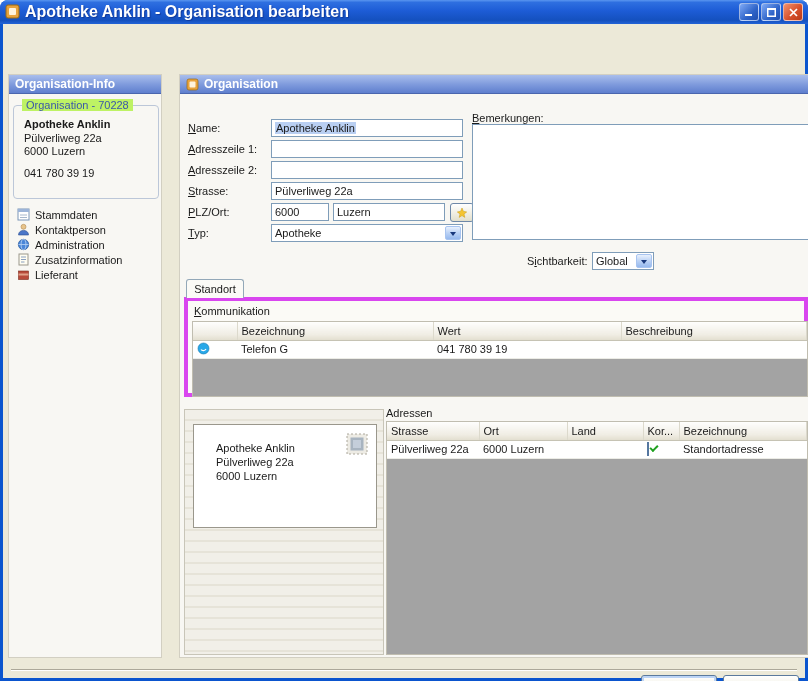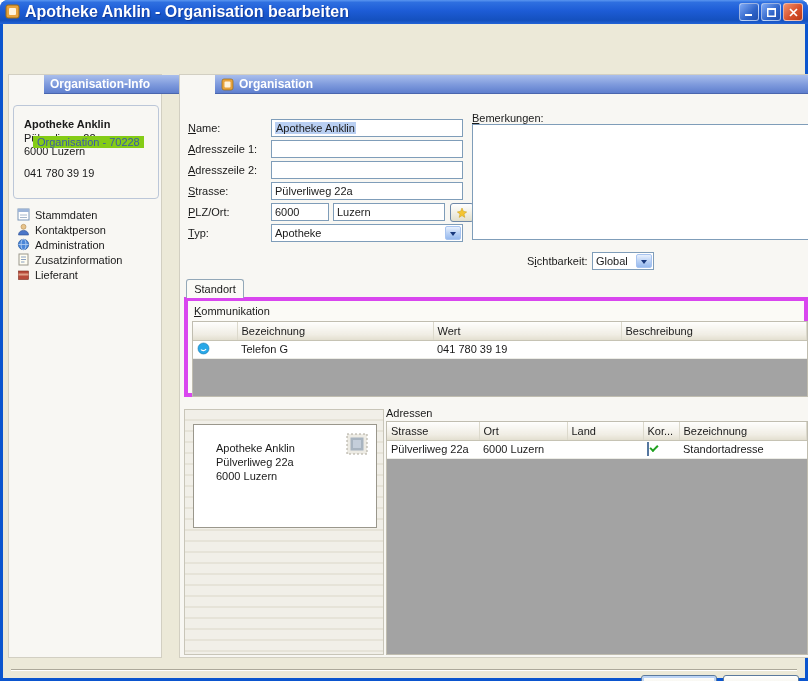--- a/index.html
+++ b/index.html
@@ -30,26 +30,26 @@
     background:linear-gradient(180deg,#FDFDFB,#EFECE1); border:1px solid #ACA899; border-radius:2px; }
   #refresh-btn { display:flex; align-items:center; justify-content:center; width:24px; height:20px; }
 
   
   .panel { background:#F8F7F3; border:1px solid #D2CFC2; }
   #sidebar { left:5px; top:50px; width:154px; height:584px; }
   #mainpanel { left:176px; top:50px; width:721px; height:584px; }
   .panel-header { position:absolute; left:0; top:0; height:19px;
     background:linear-gradient(180deg,#A9BEEC 0%,#7D99DC 55%,#5F7FCE 100%);
     border-bottom:1px solid #4A66AE; color:#fff; font-weight:bold; font-size:12px;
-    display:flex; align-items:center; padding:8px 6px; gap:5px;margin-left:35px; }
+    display:flex; align-items:center; padding:8px 6px; gap:5px; }
 
   
   #org-groupbox { position:absolute; left:4px; top:30px; width:146px; height:94px;
     border:1px solid #BCC7D8; border-radius:4px; }
-  #org-caption { position:absolute; left:19px; top:-7px; background:#84cc16; padding:0 4px; color:#3B58A8;margin-top:37px; }
+  #org-caption { position:absolute; left:8px; top:-7px; background:#bef264; padding:0 4px; color:#3B58A8; }
   #org-groupbox .line { padding:0 0 1px 10px; }
   #org-name { font-weight:bold; padding:12px 0 2px 10px; }
   #org-phone { padding:9px 0 0 10px; }
 
   
   .nav-item { position:absolute; left:4px; width:146px; height:15px; display:flex; align-items:center; gap:5px; padding-left:4px; }
 
   
   .flabel { position:absolute; left:8px; height:13px;text-align:right; }
   .tf { position:absolute; height:18px; border:1px solid #7F9DB9; background:#fff; padding:1px 3px;

